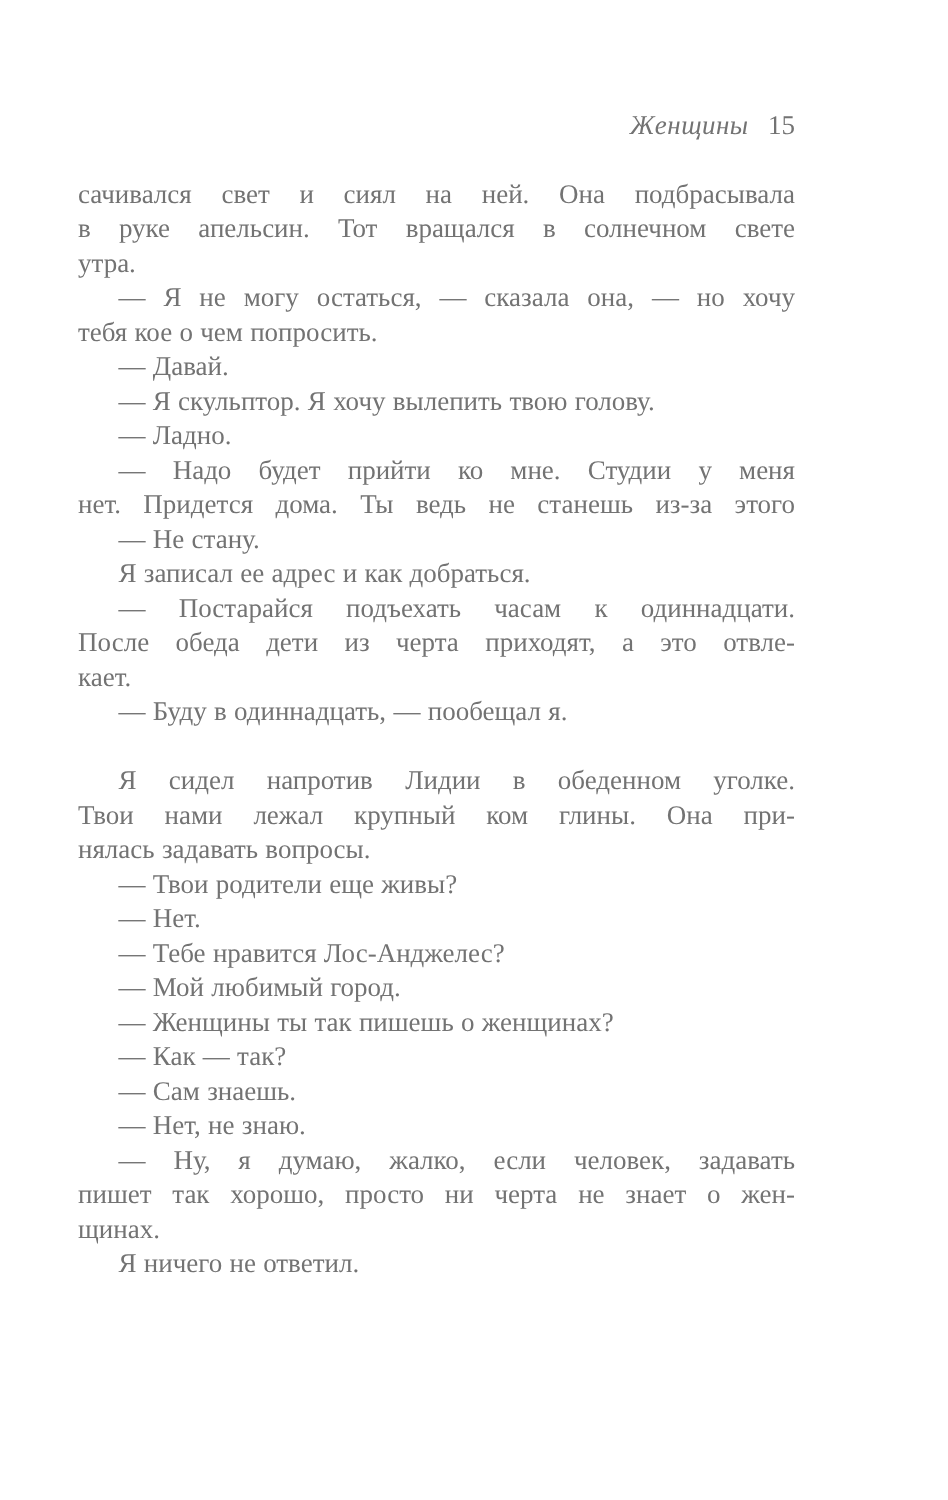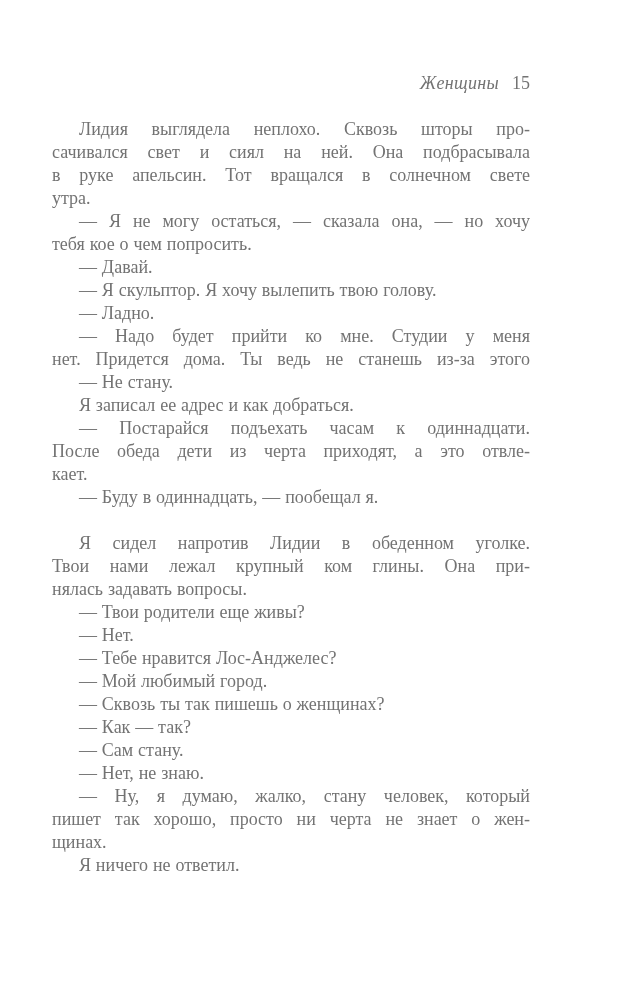--- a/index.html
+++ b/index.html
@@ -68,21 +68,20 @@
 </head>
 <body>
 
 <div class="page">
   <div class="text-block">
     <div class="running-head">
       <span class="running-title">Женщины</span><span class="page-number">15</span>
     </div>
     <div class="body-text">
         <div class="para">
-          <div class="line first">Лидия выглядела неплохо. Сквозь шторы про-</div>
           <div class="line">сачивался свет и сиял на ней. Она подбрасывала</div>
           <div class="line">в руке апельсин. Тот вращался в солнечном свете</div>
           <div class="line last">утра.</div>
         </div>
         <div class="para">
           <div class="line first">— Я не могу остаться, — сказала она, — но хочу</div>
           <div class="line last">тебя кое о чем попросить.</div>
         </div>
         <div class="para">
           <div class="line first last">— Давай.</div>
@@ -122,33 +121,33 @@
         <div class="para">
           <div class="line first last">— Нет.</div>
         </div>
         <div class="para">
           <div class="line first last">— Тебе нравится Лос-Анджелес?</div>
         </div>
         <div class="para">
           <div class="line first last">— Мой любимый город.</div>
         </div>
         <div class="para">
-          <div class="line first last">— Сквозь ты так пишешь о женщинах?</div>
+          <div class="line first last">— Женщины ты так пишешь о женщинах?</div>
         </div>
         <div class="para">
           <div class="line first last">— Как — так?</div>
         </div>
         <div class="para">
-          <div class="line first last">— Сам стану.</div>
+          <div class="line first last">— Сам знаешь.</div>
         </div>
         <div class="para">
           <div class="line first last">— Нет, не знаю.</div>
         </div>
         <div class="para">
-          <div class="line first">— Ну, я думаю, жалко, стану человек, который</div>
+          <div class="line first">— Ну, я думаю, жалко, если человек, задавать</div>
           <div class="line">пишет так хорошо, просто ни черта не знает о жен-</div>
           <div class="line last">щинах.</div>
         </div>
         <div class="para">
           <div class="line first last">Я ничего не ответил.</div>
         </div>
       </div>
   </div>
 </div>
 

